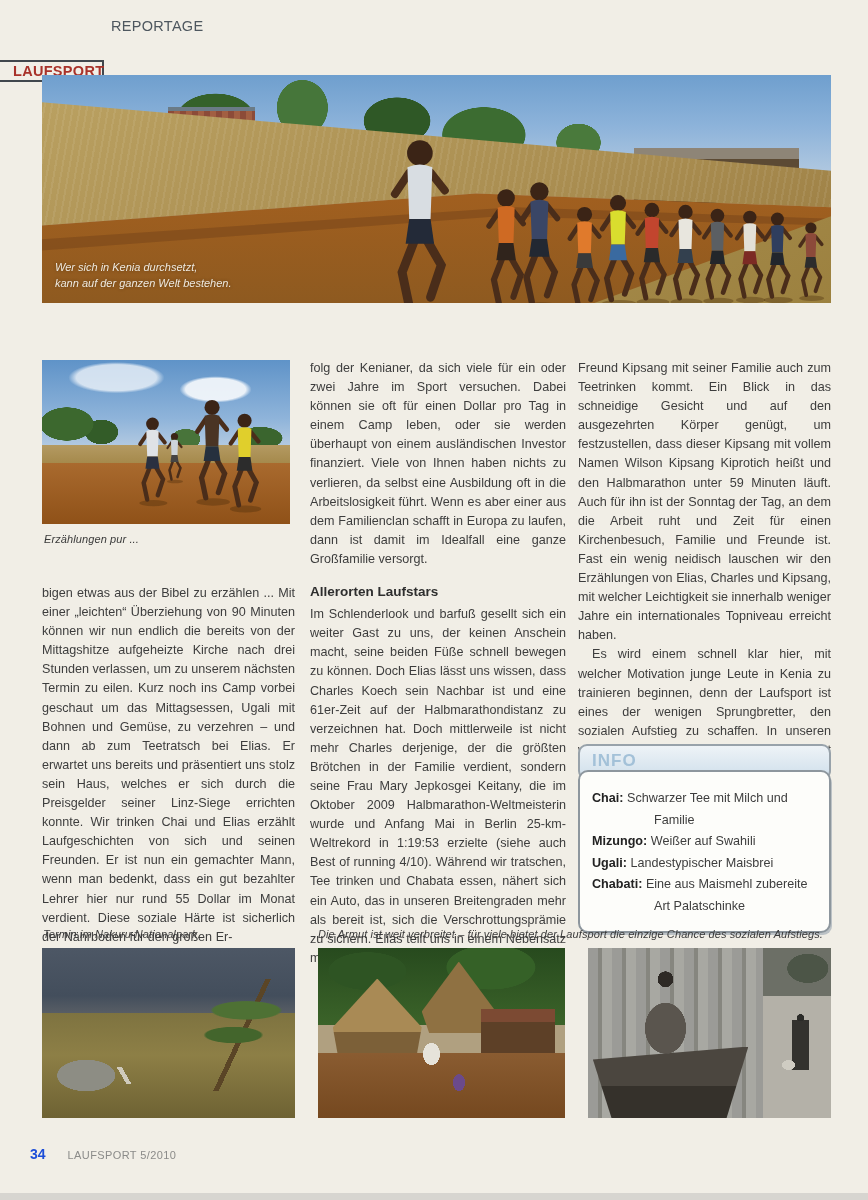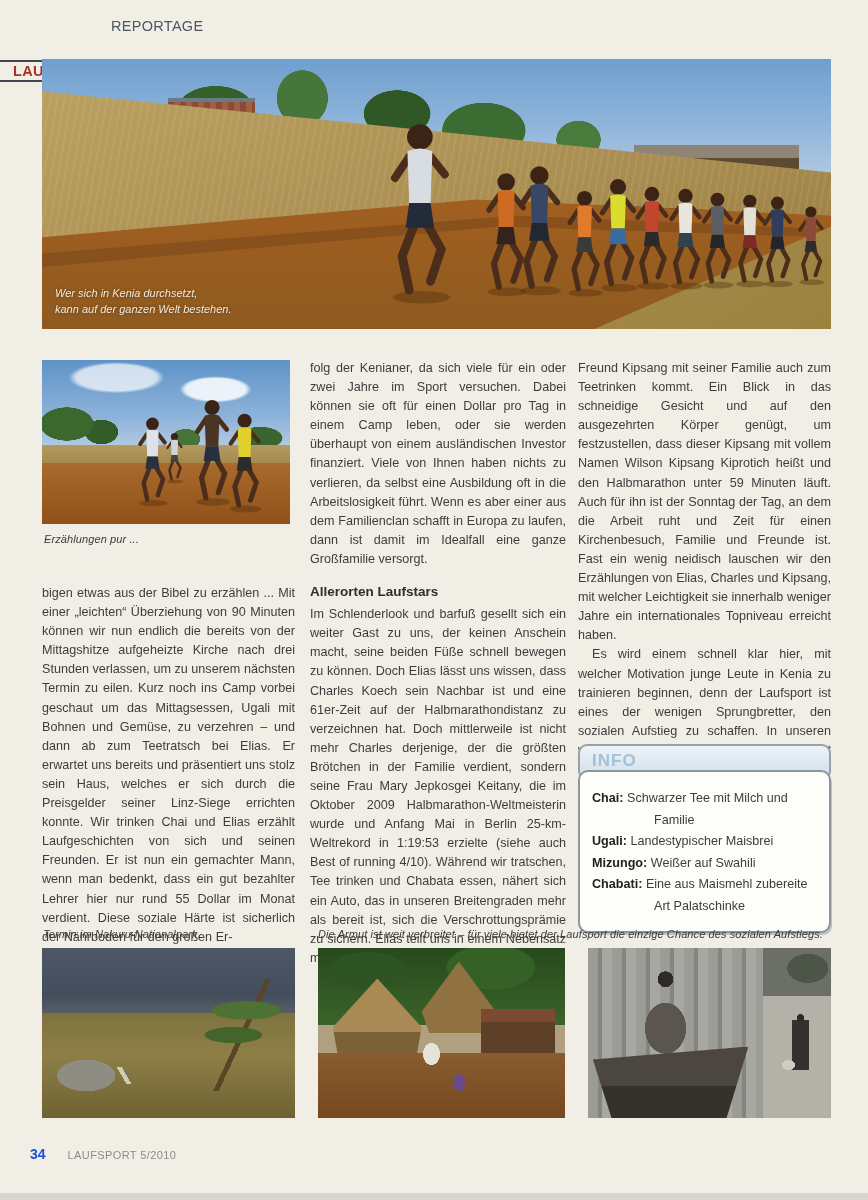--- a/index.html
+++ b/index.html
@@ -15,21 +15,21 @@
   .section { position:absolute; left:111px; top:18px; color:#4e575f; font-size:14.5px; letter-spacing:.3px; }
 
   
   .photo { position:absolute; overflow:hidden; background:#b0a080; }
   .photo > div, .photo > svg { position:absolute; }
   .caption { font-style:italic; font-size:11px; color:#3a3a3a; letter-spacing:.1px; }
   .caption-on-photo { position:absolute; color:#efe9df; font-style:italic; font-size:11px; line-height:1.4;
     text-shadow:0 0 3px rgba(60,40,10,.55); }
 
   
-  .hero { left:42px; top:59px; width:789px; height:270px; }
+  .hero { left:42px; top:75px; width:789px; height:228px; }
   .hero .sky { left:0; top:0; width:100%; height:50%;
     background:linear-gradient(180deg,#6f9fce 0%,#8db3da 45%,#bccfe2 100%); }
   .hero .trees { left:0; top:0; width:100%; height:48%;
     background:
       radial-gradient(55px 38px at 8% 52%, #3d6a2d 55%, transparent 56%),
       radial-gradient(70px 45px at 22% 40%, #35612a 55%, transparent 56%),
       radial-gradient(46px 50px at 33% 30%, #46763a 55%, transparent 56%),
       radial-gradient(60px 42px at 45% 42%, #2f5826 55%, transparent 56%),
       radial-gradient(75px 50px at 56% 55%, #3c6c31 55%, transparent 56%),
       radial-gradient(40px 34px at 68% 62%, #4a7a3c 55%, transparent 56%);
@@ -236,22 +236,22 @@
   </div>
   <div class="col col3">
     <p>Freund Kipsang mit seiner Familie auch zum Teetrinken kommt. Ein Blick in das schneidige Gesicht und auf den ausgezehrten Körper genügt, um festzustellen, dass dieser Kipsang mit vollem Namen Wilson Kipsang Kiprotich heißt und den Halbmarathon unter 59 Minuten läuft. Auch für ihn ist der Sonntag der Tag, an dem die Arbeit ruht und Zeit für einen Kirchenbesuch, Familie und Freunde ist. Fast ein wenig neidisch lauschen wir den Erzählungen von Elias, Charles und Kipsang, mit welcher Leichtigkeit sie innerhalb weniger Jahre ein internationales Topniveau erreicht haben.</p>
     <p class="indent">Es wird einem schnell klar hier, mit welcher Motivation junge Leute in Kenia zu trainieren beginnen, denn der Laufsport ist eines der wenigen Sprungbretter, den sozialen Aufstieg zu schaffen. In unseren westlichen Kulturen scheint es dagegen fast unmöglich und verantwortungslos, wenn sich ein Teenager rein</p>
   </div>
 
   <div class="info-box">
     <div class="info-head">INFO</div>
     <div class="info-body">
       <div class="info-item"><b>Chai:</b> <span>Schwarzer Tee mit Milch und Familie</span></div>
+      <div class="info-item"><b>Mizungo:</b> <span>Weißer auf Swahili</span></div>
       <div class="info-item"><b>Ugali:</b> <span>Landestypischer Maisbrei</span></div>
-      <div class="info-item"><b>Mizungo:</b> <span>Weißer auf Swahili</span></div>
       <div class="info-item"><b>Chabati:</b> <span>Eine aus Maismehl zubereite Art Palatschinke</span></div>
     </div>
   </div>
 
   <div class="caption bcap-left">Termin im Nakuru-Nationalpark.</div>
   <div class="caption bcap-right">Die Armut ist weit verbreitet – für viele bietet der Laufsport die einzige Chance des sozialen Aufstiegs.</div>
 
   <div class="photo bp1">
     <div class="sky"></div>
     <div class="land"></div>

